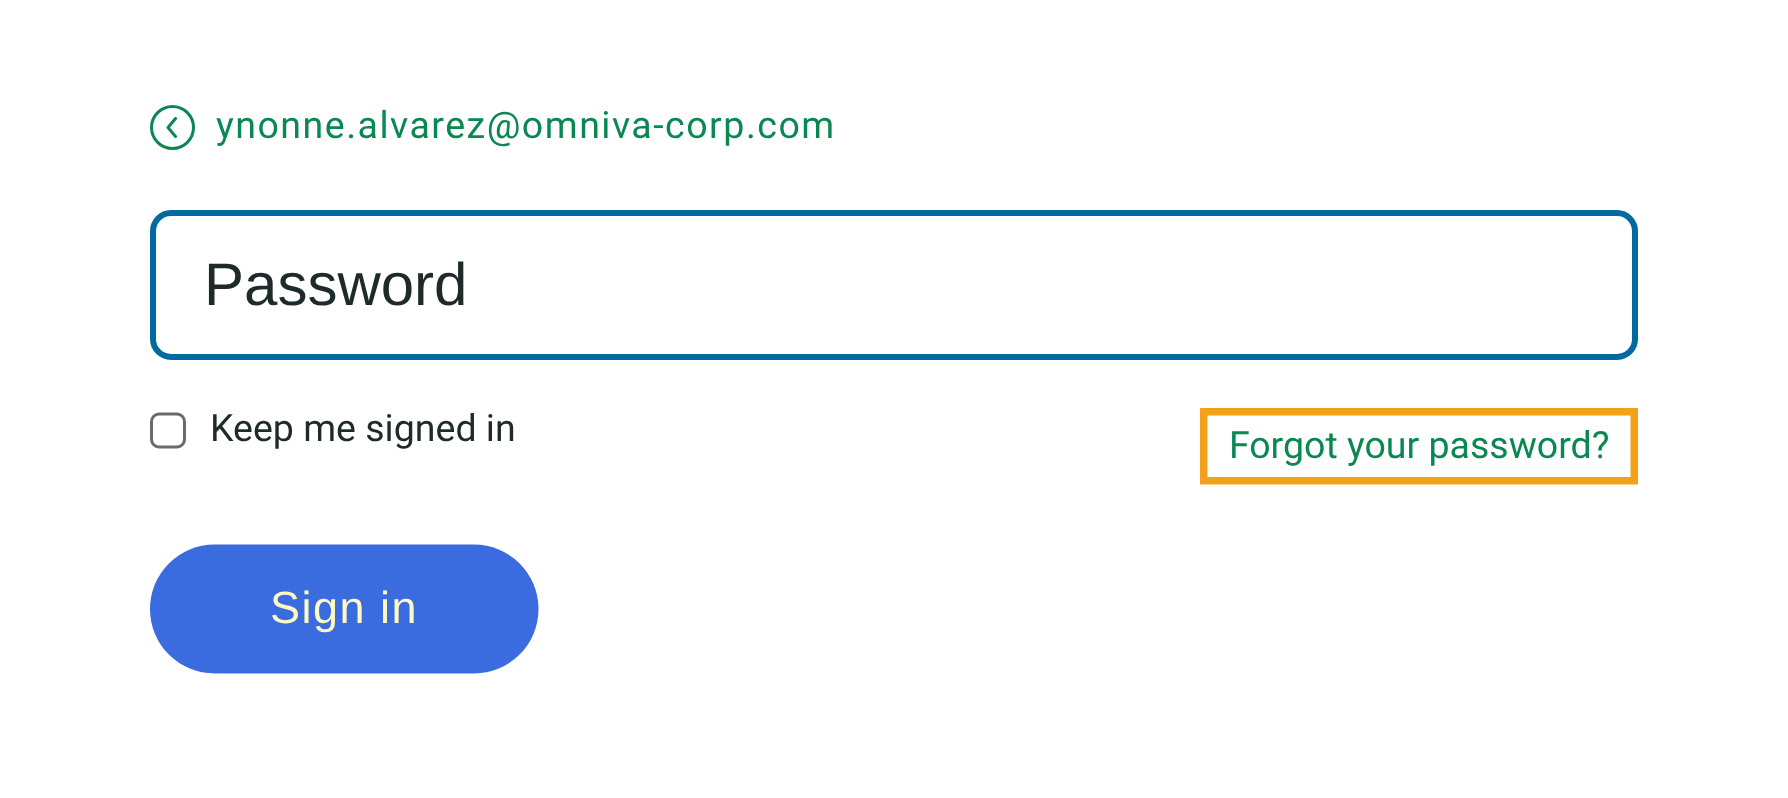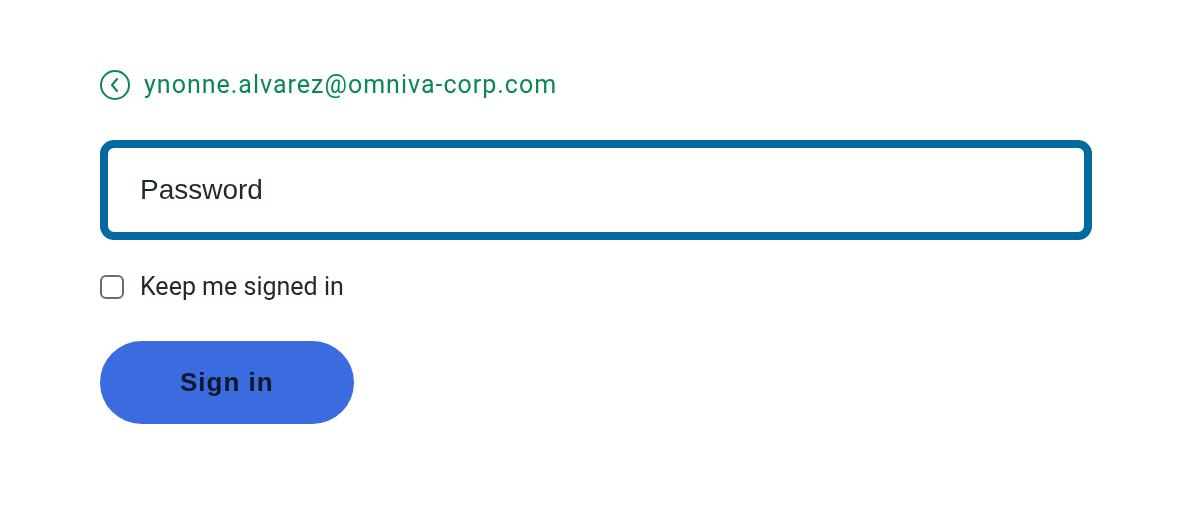--- a/index.html
+++ b/index.html
@@ -41,23 +41,23 @@
       height: 14px;
     }
 
     .email-text {
       letter-spacing: 1px;
     }
 
     .password-input {
       width: 100%;
       height: 100px;
-      border: 8px solid #0369a1;
+      border: 4px solid #0369a1;
       border-radius: 14px;
-      font-size: 28px;
+      font-size: 40px;
       color: #1a1a1a;
       padding: 0 32px;
       outline: none;
       margin-bottom: 32px;
     }
 
     .password-input::placeholder {
       color: #1f2a2a;
       opacity: 1;
     }
@@ -96,28 +96,27 @@
 
     .forgot-link {
       color: #0a8852;
       text-decoration: none;
       font-size: 25px;
       cursor: pointer;
     }
 
     .sign-in-btn {
       background: #3a6bdf;
-      color: #0f172a;
+      color: #fef9c3;
       border: none;
-      font-size: 26px;
+      font-size: 30px;
       letter-spacing: 1px;
       padding: 26px 80px;
       border-radius: 999px;
       cursor: pointer;
-      font-weight: bold;
     }
   </style>
 </head>
 <body>
 
 
 
 
 <div class="email-row">
   <span class="back-circle">
@@ -131,19 +130,22 @@
 
 <input type="password" class="password-input" placeholder="Password" style="">
 
 
 <div class="options-row">
   <label class="keep-signed-label">
     <input type="checkbox" class="keep-signed-checkbox" style="">
     <span>Keep me signed in</span>
   </label>
 
+  <span class="forgot-wrap">
+    <a class="forgot-link">Forgot your password?</a>
+  </span>
 </div>
 
 
 <button class="sign-in-btn">Sign in</button>
 
 
 
 
 </body></html>

